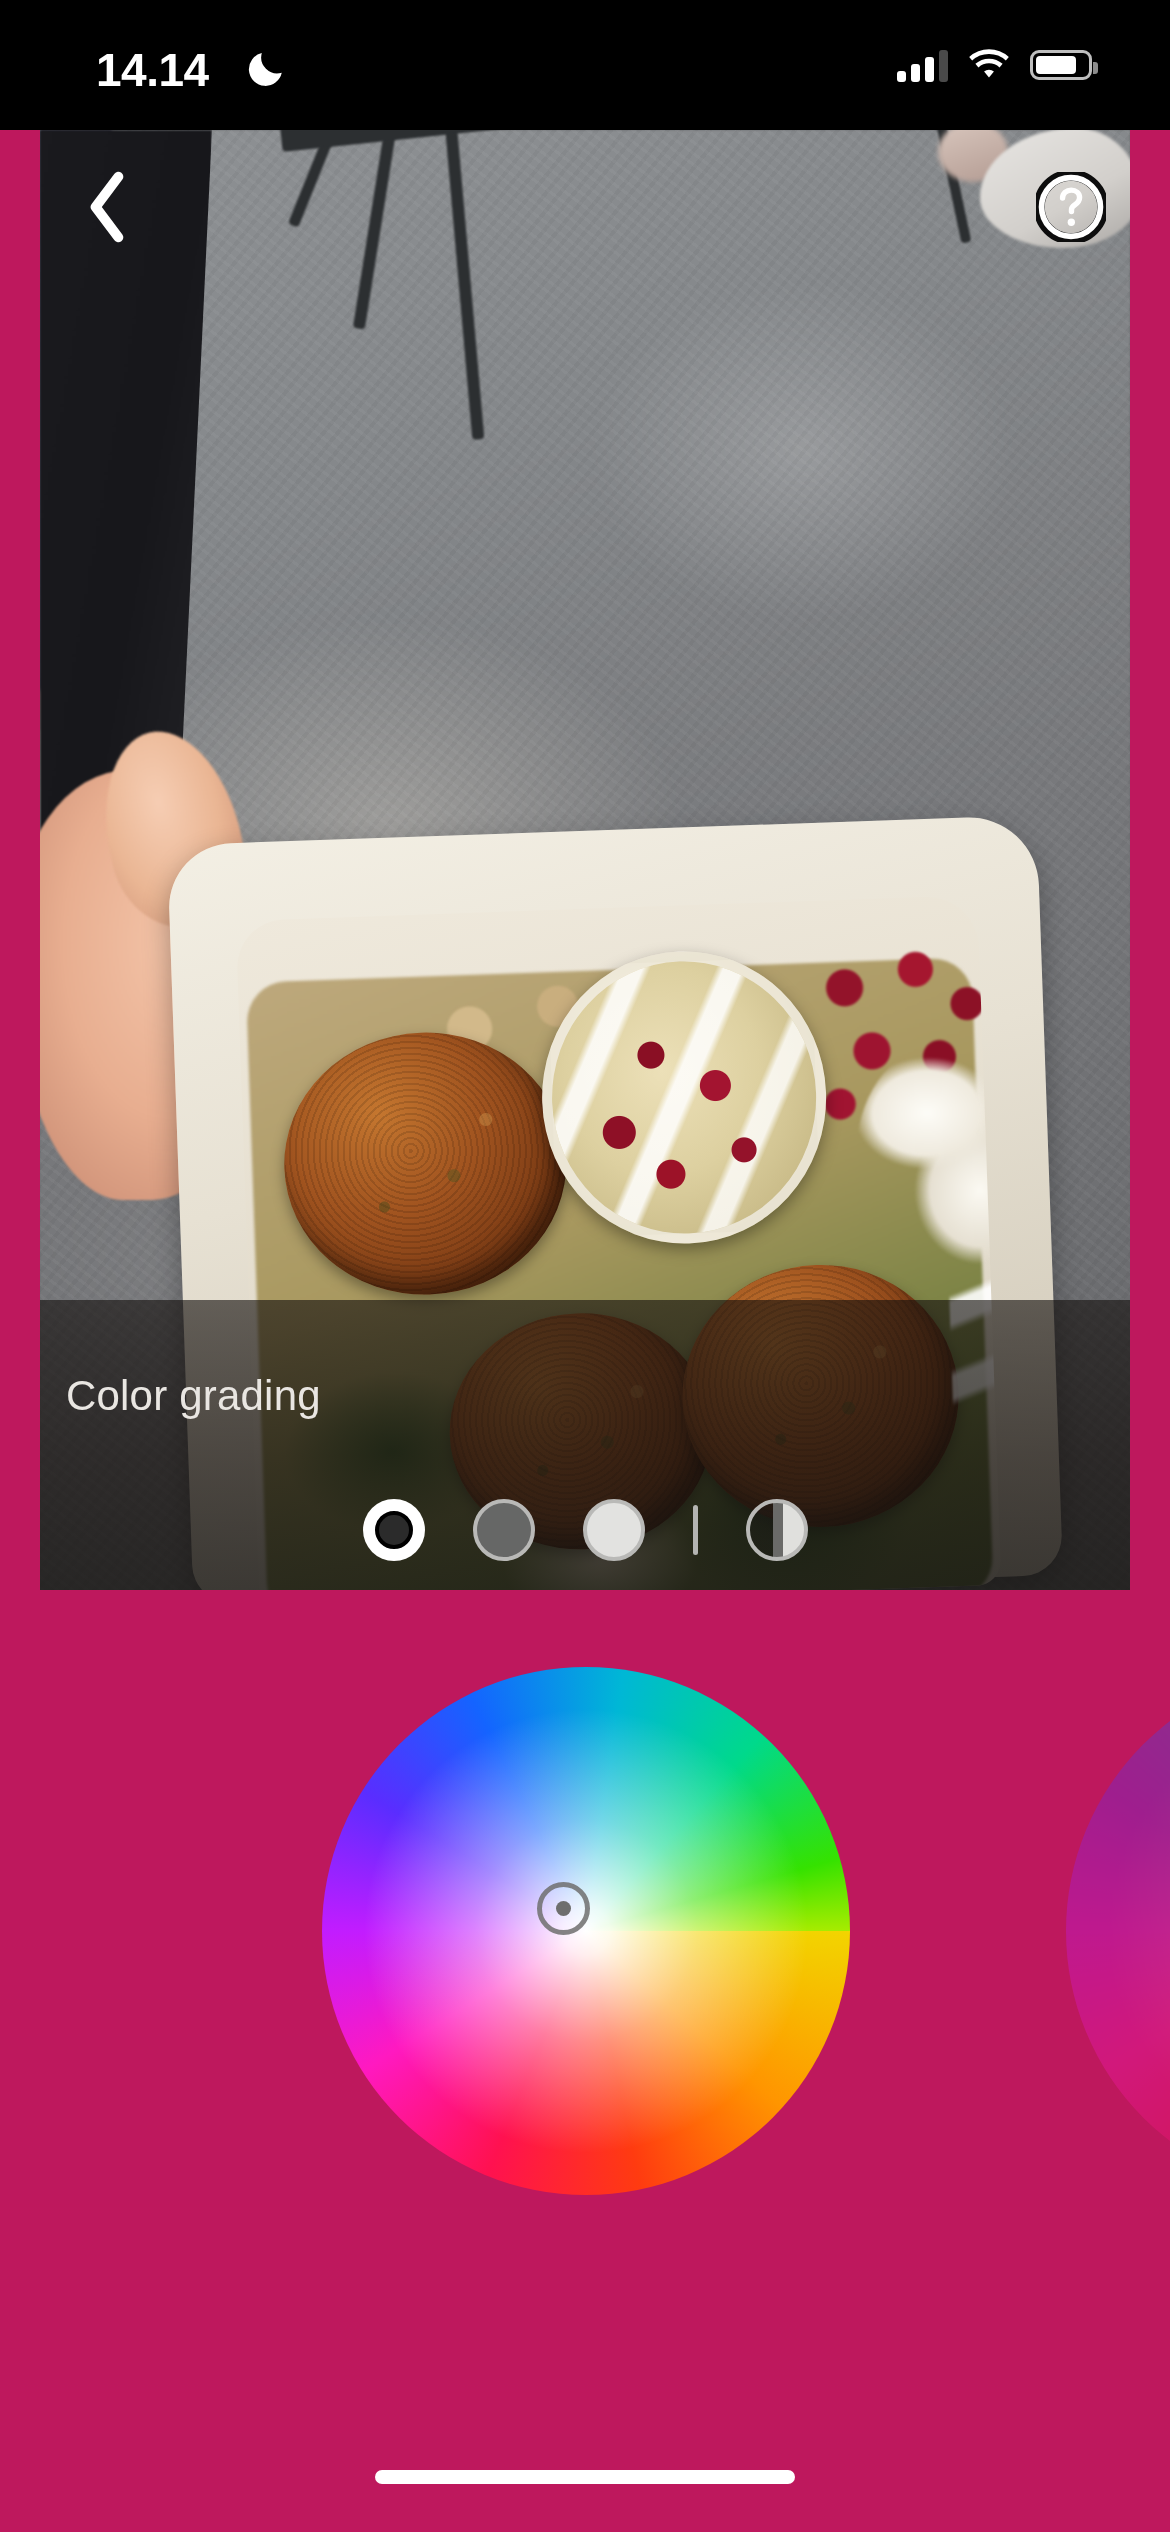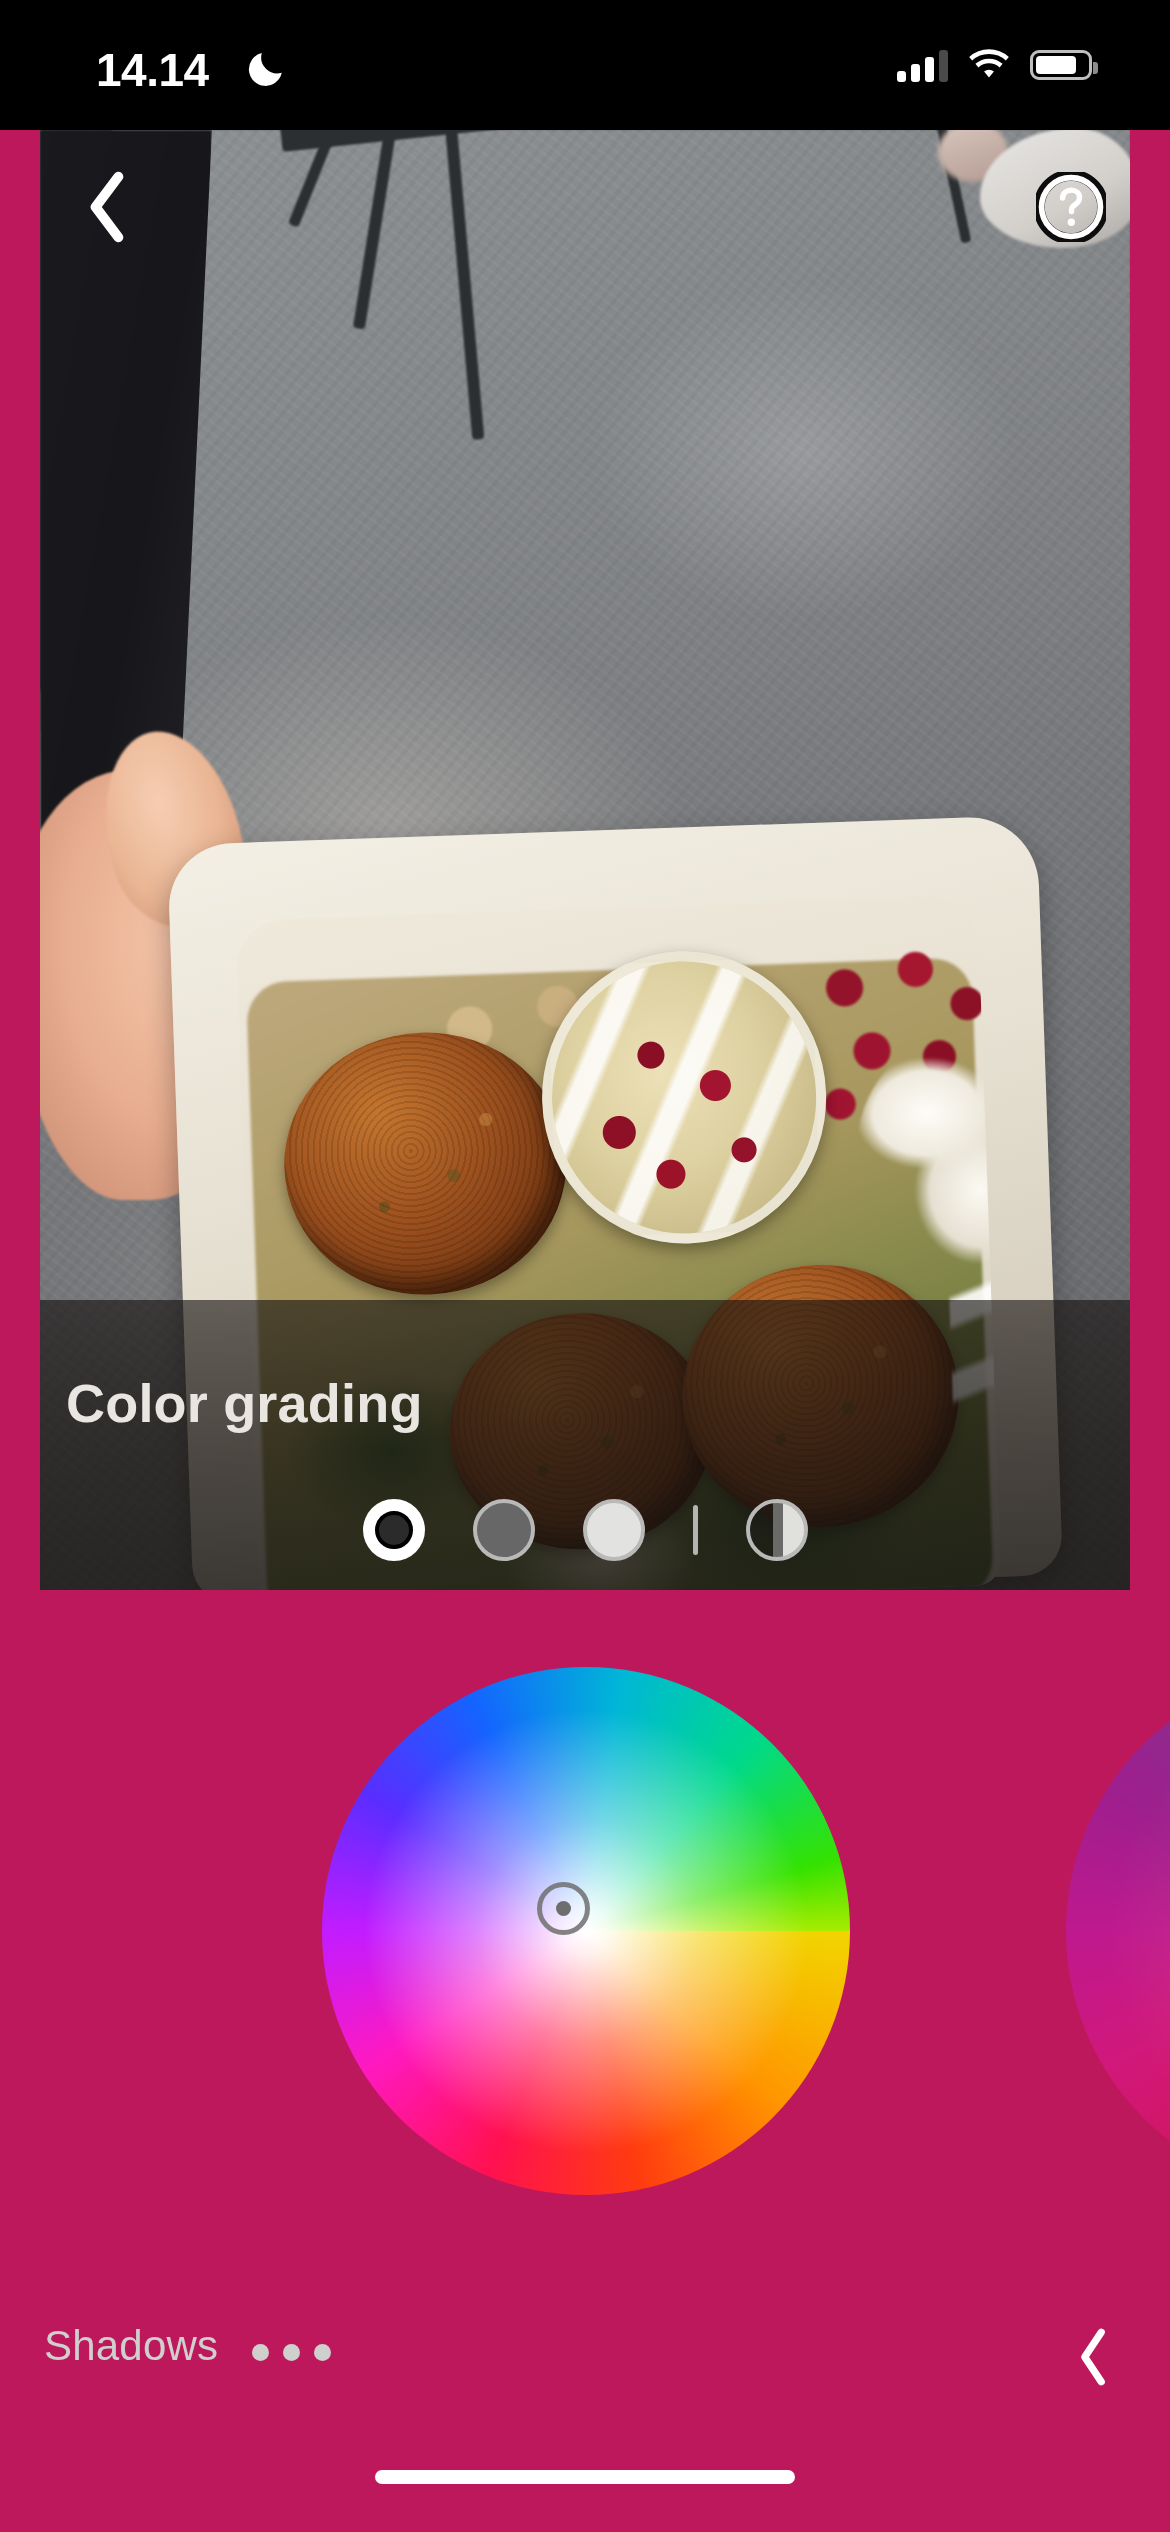--- a/index.html
+++ b/index.html
@@ -274,21 +274,21 @@
   }
 
   
   #grading-toolbar {
     position:absolute; left:40px; top:1300px;
     width:1090px; height:290px;
     z-index:40;
   }
   #grading-title {
     position:absolute; left:26px; top:72px;
-    color:#e9e6e2; font-size:54px; font-weight:700;
+    color:#e9e6e2; font-size:42px; font-weight:400;
     letter-spacing:0.2px;
   }
   #done-button {
     position:absolute; right:24px; top:47px;
     width:240px; height:88px;
     border:2.5px solid rgba(236,234,230,0.62);
     border-radius:44px;
     display:flex; align-items:center; justify-content:center;
     cursor:pointer;
   }
@@ -533,29 +533,16 @@
   </div>
 
   <div id="wheel-area">
     <div class="color-wheel" id="wheel-active"></div>
     <div class="color-wheel" id="wheel-next"></div>
     <div id="wheel-picker">
         <span></span>
       </div>
   </div>
 
-  <div id="bottom-bar">
-    <div id="tone-name">Shadows</div>
-    <div id="more-options">
-      <i></i>
-        <i></i>
-        <i></i>
-    </div>
-    <div id="prev-wheel-button">
-      <svg width="40" height="66" viewBox="0 0 24 40">
-        <path d="M17 5 L7 20 L17 35" fill="none" stroke="#ffffff" stroke-width="4.4" stroke-linecap="round" stroke-linejoin="round"></path>
-      </svg>
-    </div>
-  </div>
 
   <div id="home-indicator"></div>
 
 </div>
 
 </body></html>

